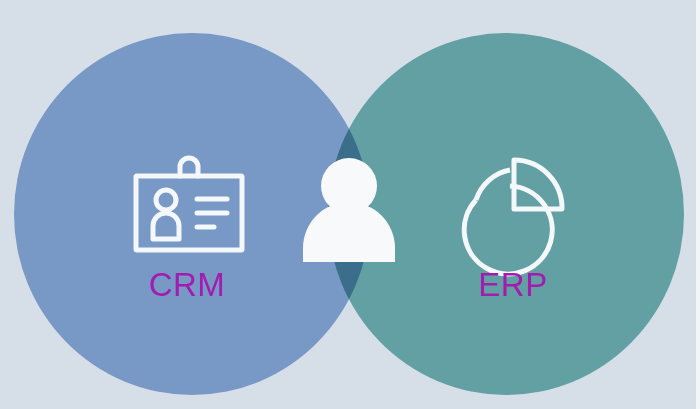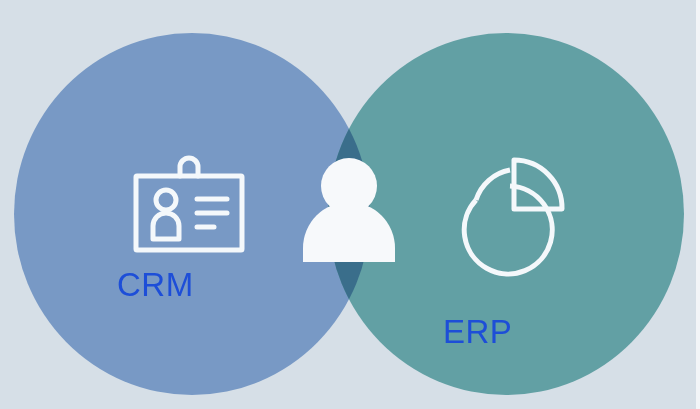--- a/index.html
+++ b/index.html
@@ -5,24 +5,25 @@
   html, body { margin: 0; padding: 0; }
   body {
     width: 700px; height: 409px; overflow: hidden;
     background: #d6dfe7;
     font-family: "Liberation Sans", sans-serif;
   }
   .stage { position: relative; width: 700px; height: 409px; }
   svg.diagram { position: absolute; left: 0; top: 0; }
   .label {
     position: absolute;
-    color: #1d4ed8;
+    color: #a21caf;
     font-size: 33px;
     font-weight: 400;
     letter-spacing: 0.5px;
+    text-align: center;
     width: 140px;
     line-height: 33px;
   }
   .edge-strip {
     position: absolute; right: 0; top: 0; width: 4px; height: 409px;
     background: #f3f5f8;
   }
 </style>
 </head>
 <body>
@@ -57,15 +58,15 @@
     </g>
 
     <g fill="none" stroke="#f4f8fb" stroke-width="5" stroke-linejoin="round">
       <path d="M510 186 A44 44 0 1 1 476 200"></path>
       <path d="M476 200 A44 44 0 0 1 510 170"></path>
       <path d="M514 160 V209 H562 A48 48 0 0 0 514 160 Z"></path>
     </g>
   </svg>
 
   <div class="label" style="left:117px; top:268px;">CRM</div>
-  <div class="label" style="left:443px; top:268px;margin-top:47px;">ERP</div>
+  <div class="label" style="left:443px; top:268px;">ERP</div>
   <div class="edge-strip"></div>
 </div>
 
 </body></html>

